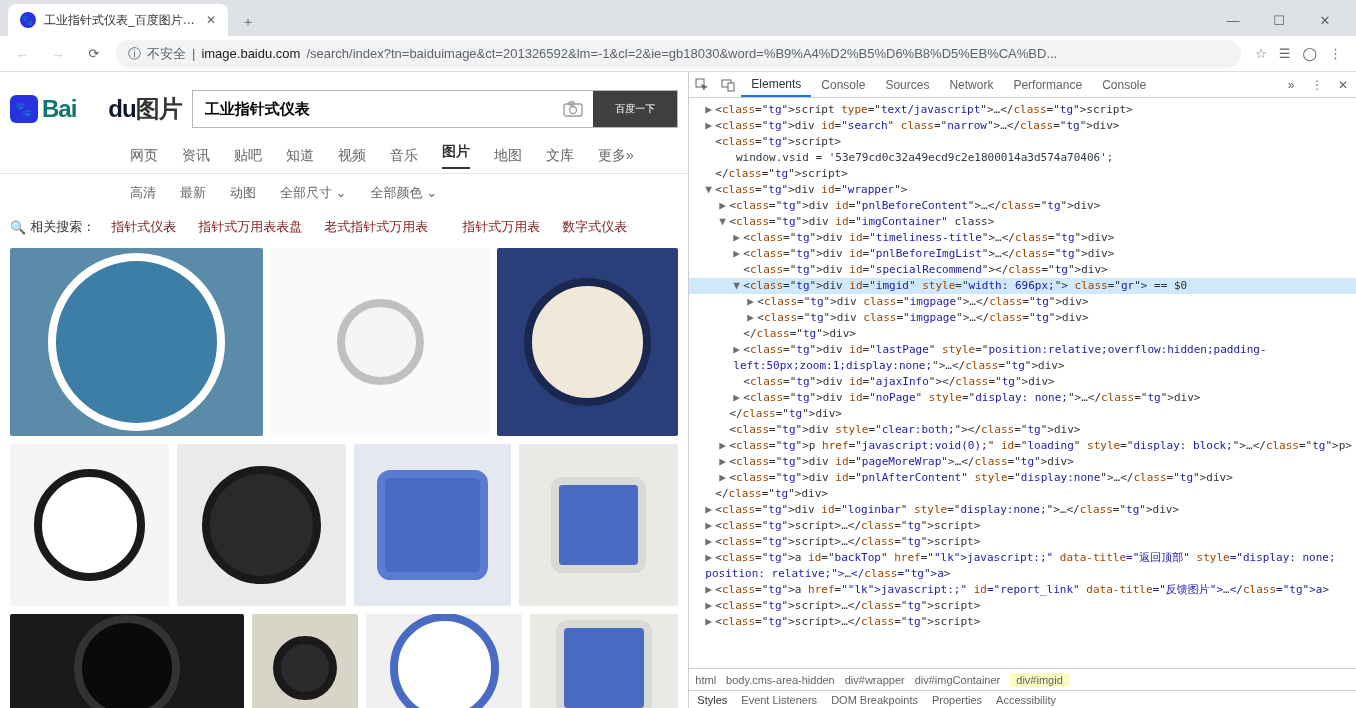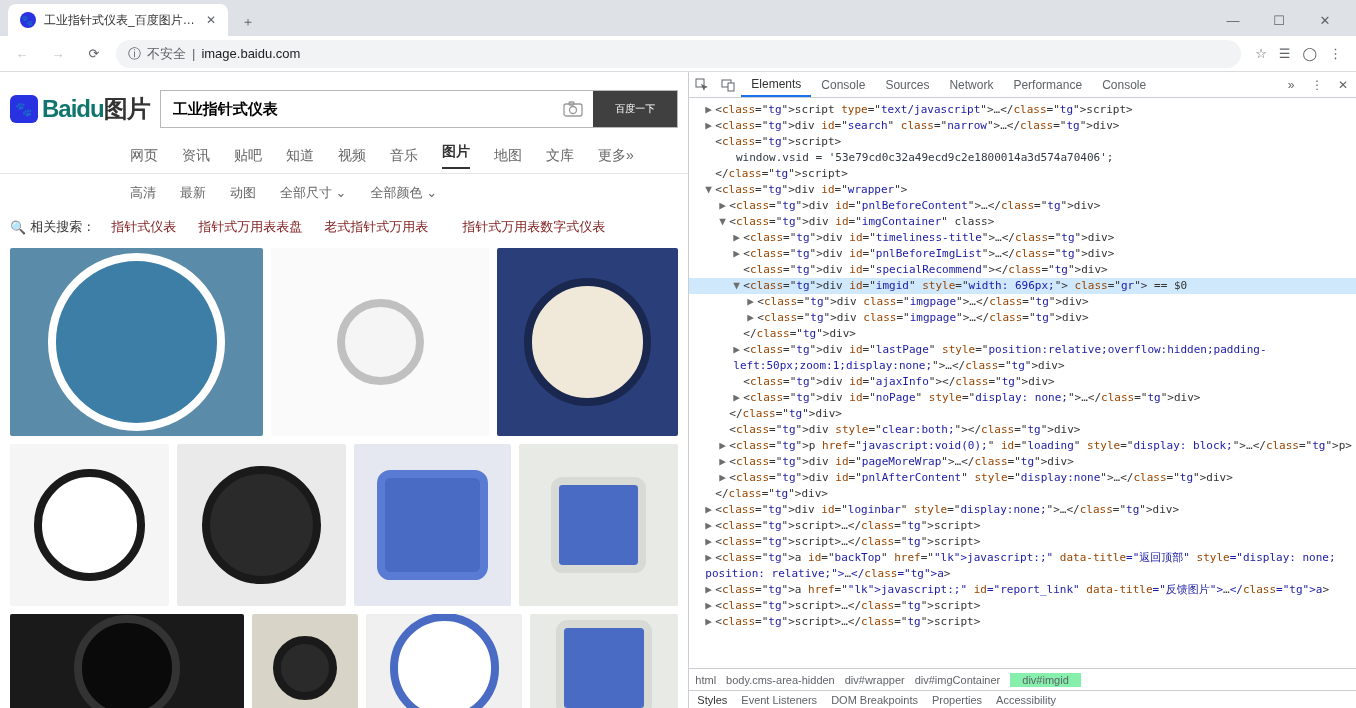--- a/index.html
+++ b/index.html
@@ -19,21 +19,21 @@
 .urlbox .host { color:#202124; }
 .addr-icons { display:flex; gap:12px; color:#5f6368; padding:0 6px; }
 .content { flex:1; display:flex; overflow:hidden; }
 .page { width:728px; overflow:hidden; position:relative; }
 .devtools { flex:1; display:flex; flex-direction:column; border-left:1px solid #cacdd1; }
 
 
 .bai-header { display:flex; align-items:center; padding:18px 10px 10px; gap:10px; }
 .logo { font-weight:bold; font-size:24px; letter-spacing:-1px; display:flex; align-items:center; gap:4px;}
 .logo .paw { width:28px; height:28px; background:#2932e1; border-radius:6px; display:inline-flex; align-items:center; justify-content:center; color:#fff; font-size:14px;}
-.logo .b1{color:#0f766e;} .logo .b2{color:#0f766e;} .logo .b3{color:#333;}
+.logo .b1{color:#0f766e;} .logo .b2{color:#0f172a;padding-left:32px;} .logo .b3{color:#333;}
 .search-box { flex:1; display:flex; height:38px; border:1px solid #b8b8b8; max-width:540px; }
 .search-box input { flex:1; border:none; padding:0 12px; font-size:15px; outline:none;font-weight:bold; }
 .cam { width:40px; display:flex; align-items:center; justify-content:center; color:#999; }
 .search-btn { background:#404040; color:#fff; border:none; padding:0 22px; font-size:10px; cursor:pointer; }
 
 .tabs { display:flex; gap:24px; padding:0 12px 0 130px; font-size:14px; color:#666; height:36px; align-items:center; border-bottom:1px solid #e6e6e6;}
 .tabs .t { cursor:pointer; }
 .tabs .t.active { color:#333; font-weight:bold; border-bottom:2px solid #333; padding-bottom:6px;}
 .filters { display:flex; gap:24px; padding:10px 12px 10px 130px; font-size:13px; color:#666;}
 .filters .f { cursor:pointer; display:flex; align-items:center; gap:2px;}
@@ -51,21 +51,21 @@
 .dt-tabs { display:flex; align-items:center; height:26px; border-bottom:1px solid #cacdd1; font-size:12px; color:#5f6368; }
 .dt-tabs .dt { padding:0 10px; height:100%; display:flex; align-items:center; cursor:pointer; }
 .dt-tabs .dt.active { color:#333; border-bottom:2px solid #1a73e8; }
 .dt-tabs .ic { width:26px; display:flex; align-items:center; justify-content:center; }
 .dt-body { flex:1; overflow:auto; font-family:Menlo,Consolas,monospace; font-size:11px; line-height:16px; padding:4px 0;}
 .dt-line { white-space:nowrap; padding:0 4px; }
 .dt-line.hl { background:#cfe8fc; }
 .ind1{padding-left:16px;} .ind2{padding-left:30px;} .ind3{padding-left:44px;} .ind4{padding-left:58px;} .an{color:#994500;} .av{color:#1a1aa6;} .tx{color:#303942;}
 .arr{color:#6e6e6e; display:inline-block; width:10px;}
 .crumb { border-top:1px solid #cacdd1; height:22px; display:flex; align-items:center; font-size:11px; color:#5f6368; padding:0 6px; gap:10px;}
-.crumb span:last-child{ background:#86efac; padding:1px 12px;}
+.crumb span:last-child{ background:#fef9c3; padding:1px 6px;}
 .styles-tabs { border-top:1px solid #cacdd1; height:18px; display:flex; align-items:center; font-size:11px; color:#5f6368; gap:14px; padding:0 8px;}
 .styles-tabs .active{ color:#333; }
 
 svg{display:block;}
 </style>
 </head>
 <body>
 
 <div class="chrome">
   <div class="tab-bar">
@@ -84,20 +84,21 @@
 
   <div class="addr-bar">
     <span class="nav-btn dis">←</span>
     <span class="nav-btn dis">→</span>
     <span class="nav-btn">⟳</span>
     <div class="urlbox">
       <span>ⓘ</span>
       <span>不安全</span>
       <span>|</span>
       <span class="host">image.baidu.com</span>
+        <span>/search/index?tn=baiduimage&amp;ct=201326592&amp;lm=-1&amp;cl=2&amp;ie=gb18030&amp;word=%B9%A4%D2%B5%D6%B8%D5%EB%CA%BD...</span>
     </div>
     <div class="addr-icons">
       <span>☆</span>
       <span>☰</span>
       <span>◯</span>
       <span>⋮</span>
     </div>
   </div>
 
   <div class="content">
@@ -139,21 +140,21 @@
           <span class="f">动图</span>
           <span class="f">全部尺寸 ⌄</span>
           <span class="f">全部颜色 ⌄</span>
         </div>
 
       <div class="related">
         <span class="lbl">
             <span>🔍</span>
             <span>相关搜索：</span>
           </span>
-        <span id="related-links"><a style="margin-right: 22px;">指针式仪表</a><a style="margin-right: 22px;">指针式万用表表盘</a><a style="margin-right: 34px;">老式指针式万用表</a><a style="">指针式万用表</a><a style="margin-right: 22px;">数字式仪表</a></span>
+        <span id="related-links"><a style="margin-right: 22px;">指针式仪表</a><a style="margin-right: 22px;">指针式万用表表盘</a><a style="margin-right: 34px;">老式指针式万用表</a><a style="margin-right: 22px;">指针式万用表</a><a style="margin-right: 22px;">数字式仪表</a></span>
       </div>
 
       <div class="imggrid">
         <div class="row">
           <div class="thumb" style="width:268px;height:188px;background:#5a8ba8;">
               <div class="gauge" style="border-color:#fff;background:#3d7ea6;"></div>
             </div>
           <div class="thumb" style="width:230px;height:188px;background:#fafafa;">
               <div class="gauge" style="border-color:#c0c0c0;background:#f5f5f5;width:40%;"></div>
             </div>

